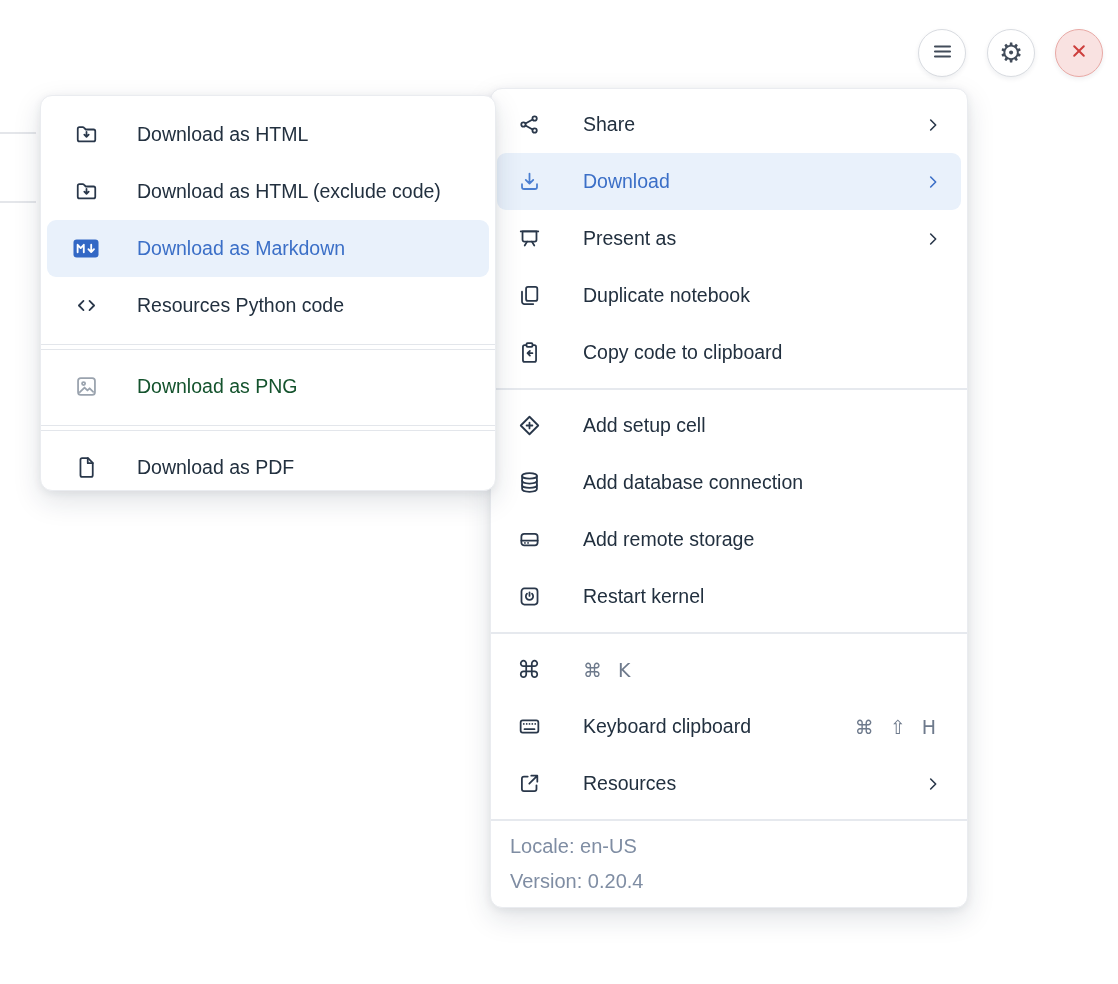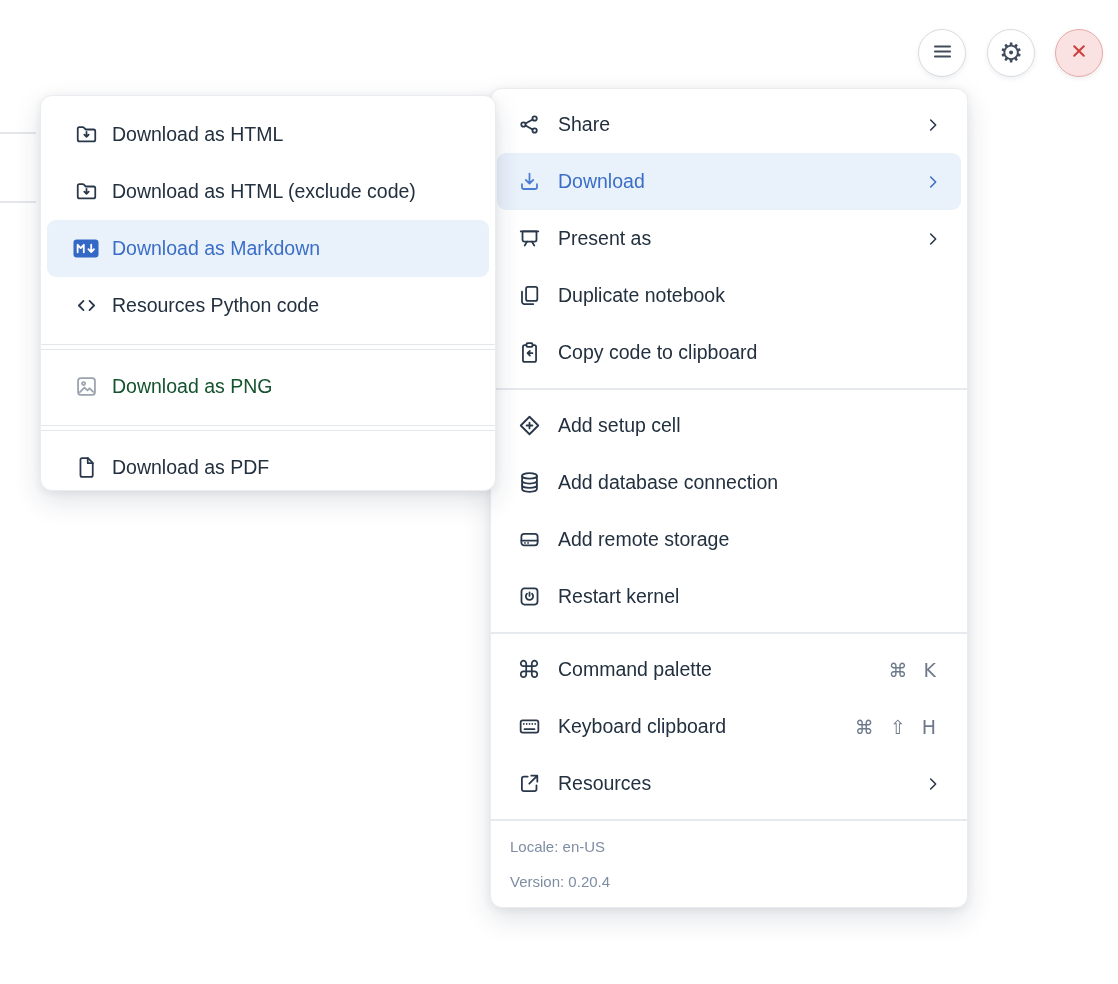--- a/index.html
+++ b/index.html
@@ -28,21 +28,21 @@
                 box-shadow:0 10px 28px rgba(25,39,60,.13), 0 2px 8px rgba(25,39,60,.07); }
   #submenu  { left:40px;  top:95px; width:456px; height:396px; z-index:3; padding:10px 0 6px; }
   #mainmenu { left:490px; top:88px; width:478px; height:820px; z-index:2; padding:7px 0 0; }
 
   .divider-thin  { height:2px; background:#e6e9ee; margin:7px 0; }
   .divider-thick { height:6px; border-top:1px solid #e3e6eb; border-bottom:1px solid #e3e6eb;
                    margin:10px 0 8px; }
   .section { padding:0; }
 
   .row { display:flex; align-items:center; height:57px; margin:0 6px; border-radius:9px;
-         color:#22303f; font-size:19.5px; cursor:pointer; white-space:nowrap; }
+         color:#22303f; font-size:19.5px; cursor:pointer; white-space:nowrap;gap:25px; }
   #submenu  .row { padding:0 18px 0 26px; }
   #mainmenu .row { padding:0 20px 0 19px; }
 
   .row .icon { width:26px; height:26px; flex:none; display:flex; align-items:center;
                justify-content:center; color:#29374a; }
   #submenu  .row .icon { margin-right:13px; }
   #mainmenu .row .icon { margin-right:16px; }
   .row .icon svg { display:block; }
   .row .label { flex:1; overflow:hidden; }
 
@@ -53,21 +53,21 @@
   .row.disabled .icon { color:#9aa3ae; }
 
   .chevron { flex:none; color:#29374a; display:flex; align-items:center; }
   .shortcut { flex:none; color:#6e7a8c; font-size:19px; letter-spacing:5px;
               font-family:"DejaVu Sans","Liberation Sans",sans-serif; }
   .cmd-glyph { font-size:24px; line-height:1;
                font-family:"DejaVu Sans","Liberation Sans",sans-serif; }
 
   .menu-footer { border-top:2px solid #e6e9ee; margin-top:7px; padding:8px 0 6px; }
   .footer-line { height:35px; display:flex; align-items:center; padding:0 19px;
-                 color:#7f8da3; font-size:15px; }
+                 color:#7f8da3; font-size:20px; }
 </style>
 </head>
 <body>
 
 <div class="page-line" id="page-line-1"></div>
 <div class="page-line" id="page-line-2"></div>
 
 <div class="circle-btn" id="btn-menu">
   <span class="icon">
     <svg width="25" height="25" viewBox="0 0 24 24" fill="none" stroke="currentColor" stroke-width="2" stroke-linecap="round">
@@ -194,21 +194,20 @@
         </span>
         <span class="label">Restart kernel</span>
       </div>
     </div>
     <div class="divider-thin"></div>
     <div class="section">
       <div class="row">
         <span class="icon">
           <span class="cmd-glyph">⌘</span>
         </span>
-        <span class="label">Command palette</span>
         <span class="shortcut">⌘ K</span>
       </div>
       <div class="row">
         <span class="icon">
           <svg width="25" height="25" viewBox="0 0 24 24" stroke="currentColor" fill="none" stroke-width="1.7" stroke-linecap="round" stroke-linejoin="round">
             <rect x="3.5" y="6.2" width="17" height="11.6" rx="2"></rect>
             <path d="M6.5 9.5h.02M9.3 9.5h.02M12 9.5h.02M14.7 9.5h.02M17.5 9.5h.02M7.2 14.6h9.6"></path>
           </svg>
         </span>
         <span class="label">Keyboard clipboard</span>

